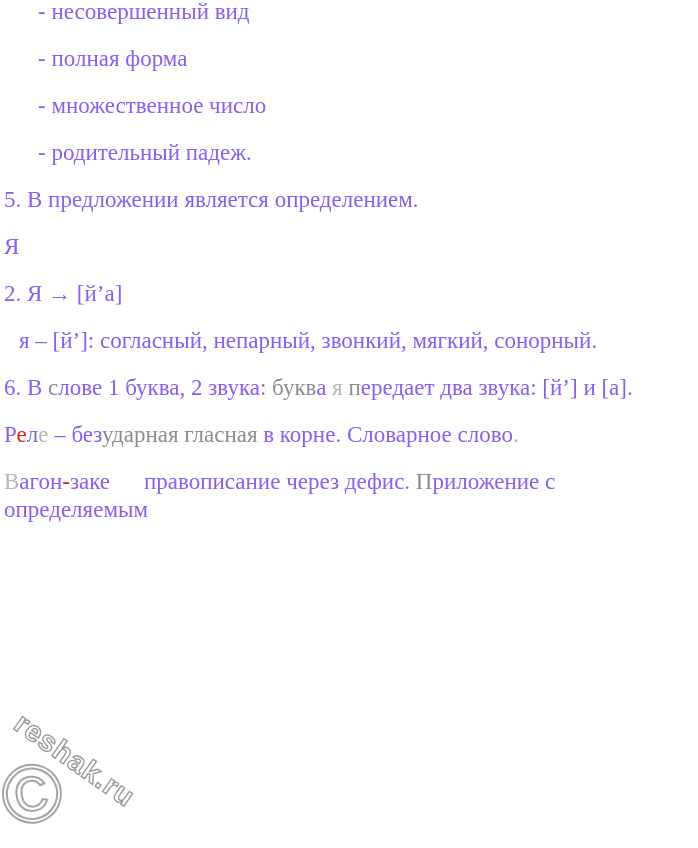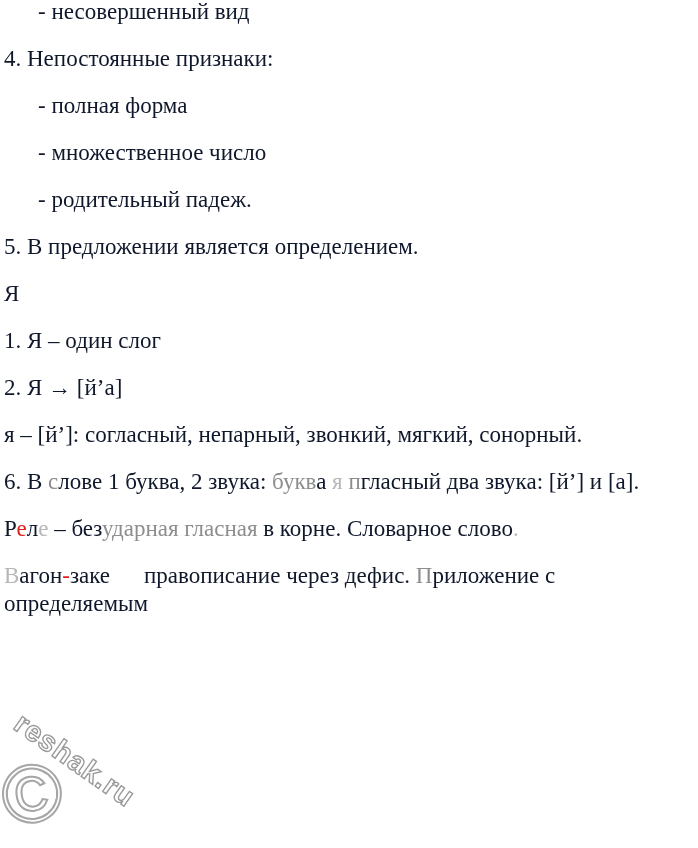--- a/index.html
+++ b/index.html
@@ -22,23 +22,23 @@
     width: 698px;
   }
   p.line {
     margin: 0 0 19px 0;
     font-size: 23px;
     line-height: 28px;
     padding-left: 4px;
     white-space: pre-wrap;
   }
   p.indent-dash { padding-left: 38px; }
-  p.indent-sub  { padding-left: 4px; }
+  p.indent-sub  { padding-left: 19px; }
   p.no-gap { margin-bottom: 0; }
-  span.ink     { color: #0f172a; }
+  span.ink     { color: #8b5cf6; }
   span.red     { color: #df1f1c; }
   span.fade    { color: #b7b7b7; }
   span.fademid { color: #8d8d8d; }
   span.gap     { display: inline-block; width: 34px; }
   svg.watermark {
     position: absolute;
     left: 0;
     top: 0;
     pointer-events: none;
   }
@@ -48,30 +48,28 @@
   }
   .wm-copy {
     font-family: "Liberation Sans", sans-serif;
   }
 </style>
 </head>
 <body>
 
 <main class="doc">
     <p class="line indent-dash"><span class="ink">- несовершенный вид</span></p>
-    <p class="line indent-num"><span class="ink">4. Непостоянные признаки:</span></p>
     <p class="line indent-dash"><span class="ink">- полная форма</span></p>
     <p class="line indent-dash"><span class="ink">- множественное число</span></p>
     <p class="line indent-dash"><span class="ink">- родительный падеж.</span></p>
     <p class="line indent-num"><span class="ink">5. В предложении является определением.</span></p>
     <p class="line indent-num"><span class="ink">Я</span></p>
-    <p class="line indent-num"><span class="ink">1. Я – один слог</span></p>
     <p class="line indent-num"><span class="ink">2. Я → [й’а]</span></p>
     <p class="line indent-sub"><span class="ink">я – [й’]: согласный, непарный, звонкий, мягкий, сонорный.</span></p>
-    <p class="line indent-num"><span class="ink">6. В </span><span class="fademid">с</span><span class="ink">лове 1 буква, 2 звука: </span><span class="fademid">букв</span><span class="ink">а </span><span class="fade">я</span><span class="ink"> </span><span class="fademid">п</span><span class="ink">гласный два звука: [й’] и [а].</span></p>
+    <p class="line indent-num"><span class="ink">6. В </span><span class="fademid">с</span><span class="ink">лове 1 буква, 2 звука: </span><span class="fademid">букв</span><span class="ink">а </span><span class="fade">я</span><span class="ink"> </span><span class="fademid">п</span><span class="ink">ередает два звука: [й’] и [а].</span></p>
     <p class="line indent-none"><span class="ink">Р</span><span class="red">е</span><span class="ink">л</span><span class="fade">е</span><span class="ink"> – без</span><span class="fademid">ударная</span><span class="ink"> </span><span class="fademid">гласная</span><span class="ink"> в корне. Словарное слово</span><span class="fade">.</span></p>
     <p class="line indent-none no-gap"><span class="fade">В</span><span class="ink">агон</span><span class="red">-</span><span class="ink">заке</span><span class="gap"> </span><span class="ink">правописание через дефис. </span><span class="fademid">П</span><span class="ink">риложение с определяемым</span></p>
   </main>
 
 <svg class="watermark" width="698" height="848" viewBox="0 0 698 848" xmlns="http://www.w3.org/2000/svg">
   <text class="wm-site" transform="translate(12,728) rotate(35)" font-size="29" letter-spacing="1" fill="#ffffff" stroke="#9a9a9a" stroke-width="1.4">reshak.ru</text>
   <text class="wm-copy" transform="translate(6,826) rotate(-8)" font-size="82" fill="#ffffff" stroke="#a6a6a6" stroke-width="2">©</text>
 </svg>
 
 </body></html>

